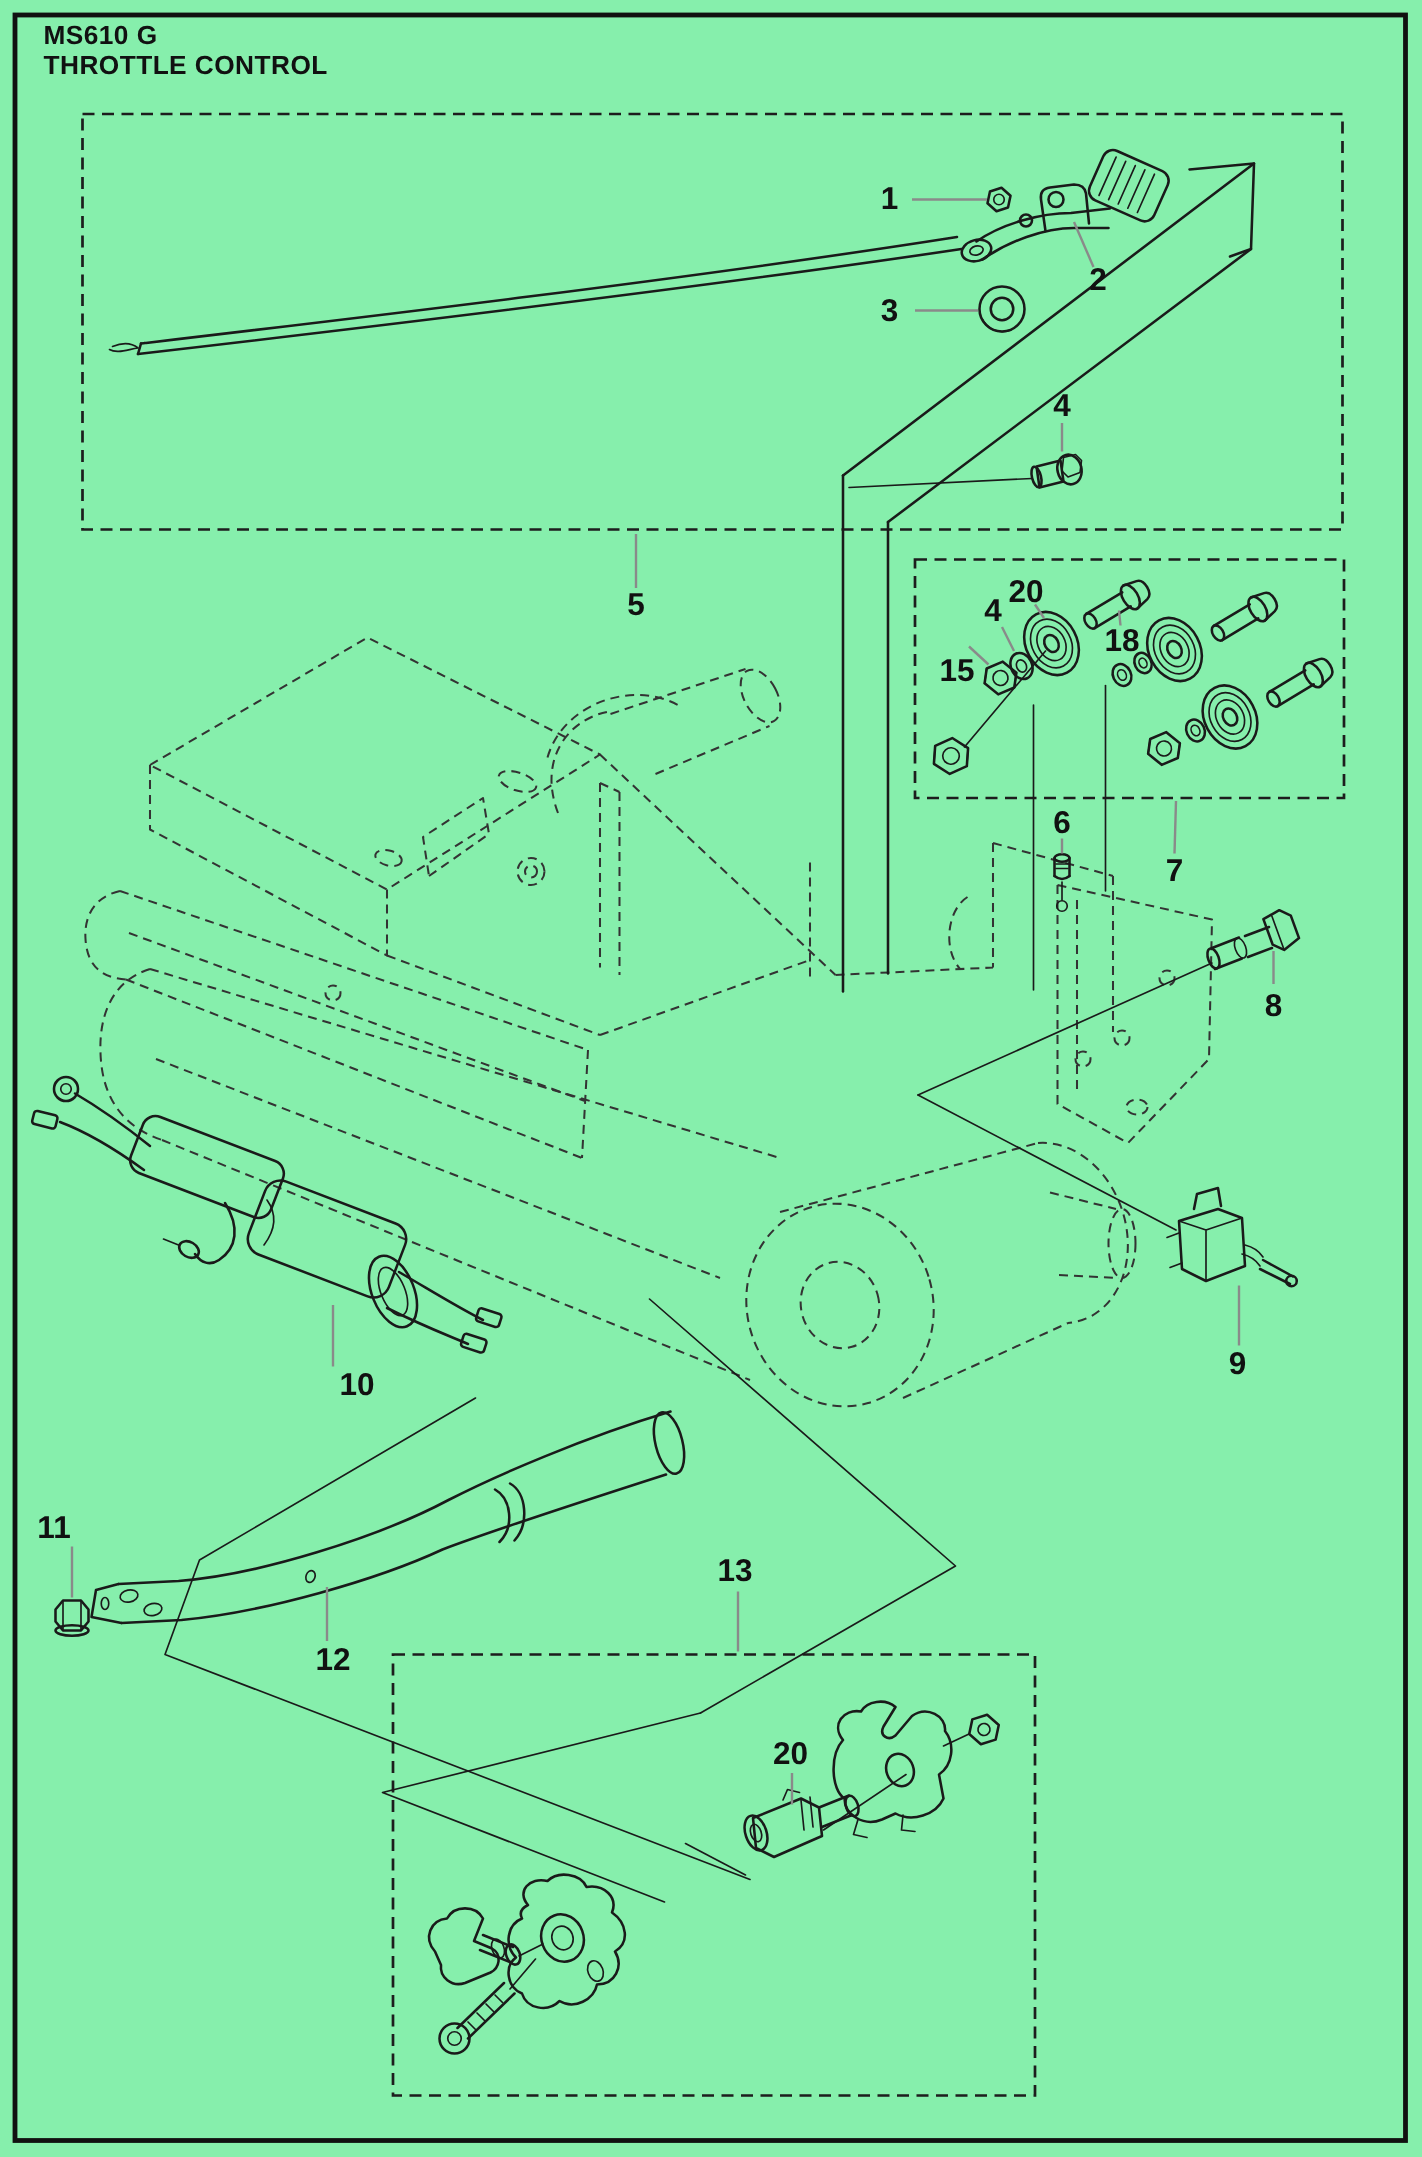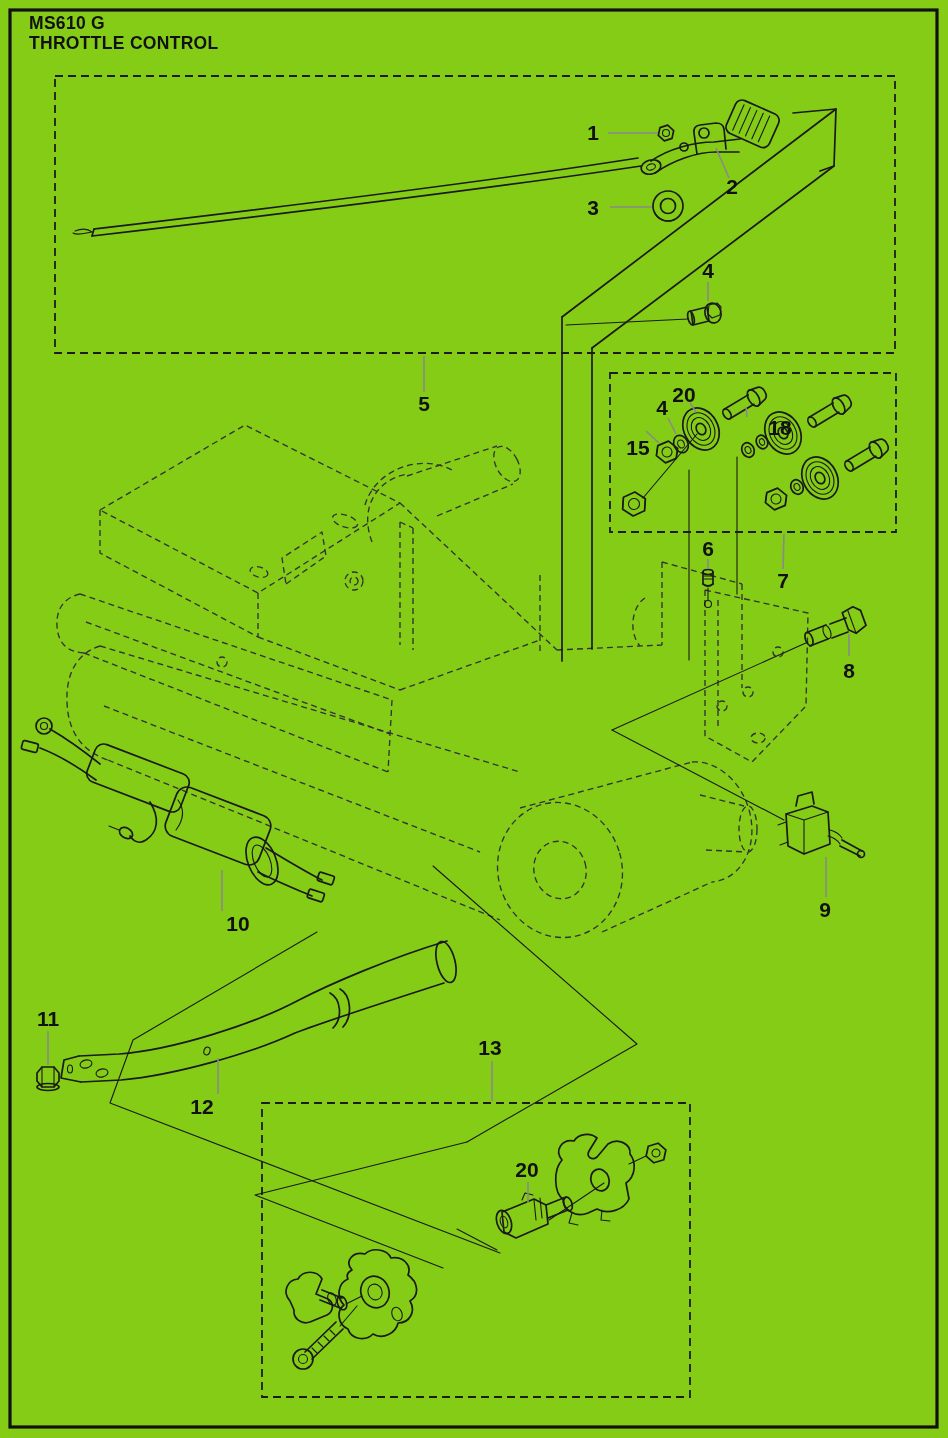--- a/index.html
+++ b/index.html
@@ -1,16 +1,16 @@
 <!DOCTYPE html>
 <html><head>
 <meta charset="utf-8">
 <style>
   html,body{margin:0;padding:0;background:#e8e8e8;}
-  .stage{position:relative;width:948px;height:1438px;background:#84cc16;overflow:hidden;
+  .stage{position:relative;width:948px;height:1438px;background:#86efac;overflow:hidden;
          font-family:"Liberation Sans",sans-serif;}
   .stage svg{position:absolute;left:0;top:0;}
   .title{position:absolute;left:29px;top:13px;font-weight:bold;font-size:17.5px;
          line-height:20px;letter-spacing:.3px;color:#111;}
   .plabel{position:absolute;transform:translate(-50%,-50%);font-weight:bold;font-size:21px;
           color:#111;white-space:nowrap;}
   
   .s{fill:none;stroke:#1a1a1a;stroke-width:1.7;stroke-linecap:round;stroke-linejoin:round;}
   .thin{stroke-width:1.1;}
   .d{fill:none;stroke:#333;stroke-width:1.35;stroke-dasharray:6 4;stroke-linecap:butt;stroke-linejoin:round;}
@@ -346,22 +346,22 @@
   <div class="plabel" style="left:593px;top:133px">1</div>
   <div class="plabel" style="left:732px;top:187px">2</div>
   <div class="plabel" style="left:593px;top:208px">3</div>
   <div class="plabel" style="left:708px;top:271px">4</div>
   <div class="plabel" style="left:424px;top:404px">5</div>
   <div class="plabel" style="left:708px;top:549px">6</div>
   <div class="plabel" style="left:783px;top:581px">7</div>
   <div class="plabel" style="left:849px;top:671px">8</div>
   <div class="plabel" style="left:825px;top:910px">9</div>
   <div class="plabel" style="left:238px;top:924px">10</div>
-  <div class="plabel" style="left:48px;top:1019px">11</div>
-  <div class="plabel" style="left:202px;top:1107px">12</div>
+  <div class="plabel" style="left:36px;top:1019px">11</div>
+  <div class="plabel" style="left:222px;top:1107px">12</div>
   <div class="plabel" style="left:490px;top:1048px">13</div>
   <div class="plabel" style="left:527px;top:1170px">20</div>
   <div class="plabel" style="left:638px;top:448px">15</div>
   <div class="plabel" style="left:662px;top:408px">4</div>
   <div class="plabel" style="left:684px;top:395px">20</div>
-  <div class="plabel" style="left:780px;top:428px">18</div>
+  <div class="plabel" style="left:748px;top:428px">18</div>
 
 </div>
 
 </body></html>

